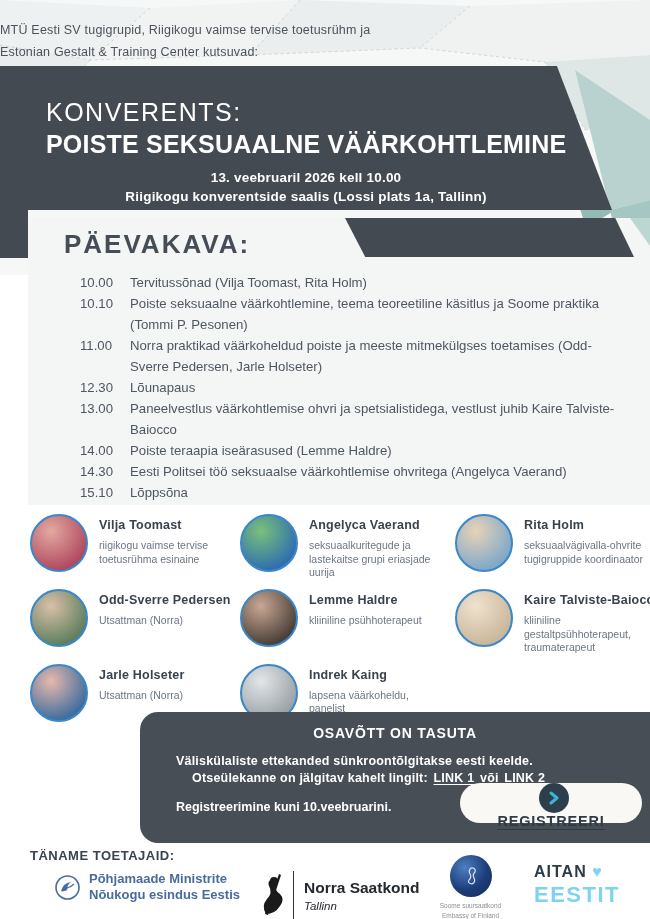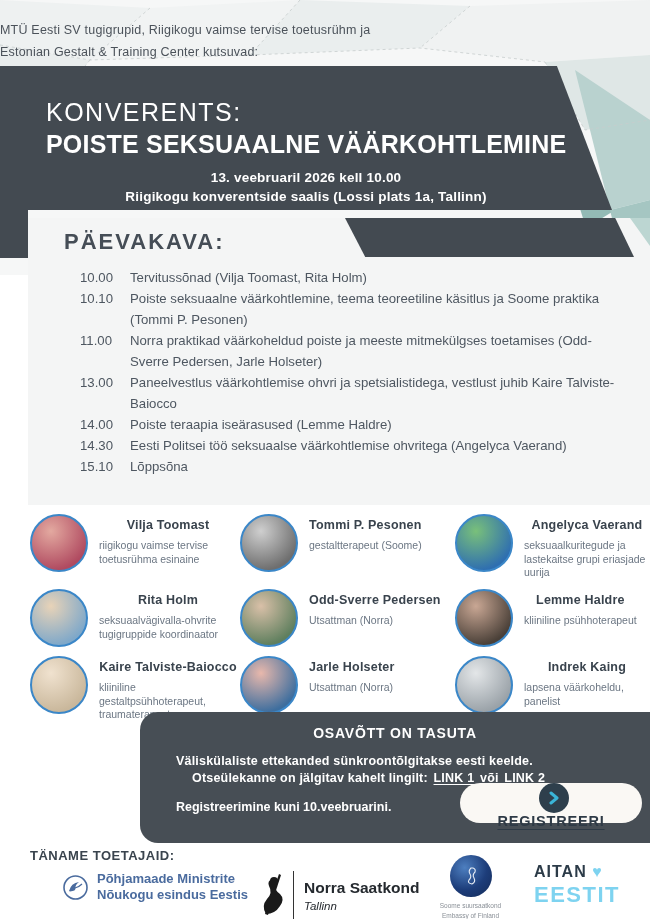--- a/index.html
+++ b/index.html
@@ -43,40 +43,40 @@
   .agenda-band{
     position:absolute;top:0;left:317px;right:16px;height:39px;background:#434a51;
     clip-path:polygon(0 0,93.5% 0,100% 100%,7% 100%);
   }
   .agenda-corner{
     position:absolute;top:0;right:0;width:20px;height:28px;background:#bcd6d2;
     clip-path:polygon(0 0,100% 0,100% 100%);
   }
   .agenda-title{
     margin:0;padding:11px 0 12px 36px;color:#454d56;
-    font-size:22px;font-weight:600;letter-spacing:2px;
+    font-size:26px;font-weight:600;letter-spacing:2px;
   }
   .agenda-list{padding:0 26px 0 0;}
   .agenda-row{display:flex;color:#4e5761;font-size:13.2px;line-height:21px;}
   .agenda-time{flex:none;width:50px;margin-left:52px;}
   .agenda-text{flex:1;}
   
   .speakers{
     position:absolute;top:512px;left:0;width:650px;
     display:grid;grid-template-columns:210px 215px auto;
     row-gap:7px;padding-left:30px;box-sizing:border-box;
   }
   .speaker{display:flex;align-items:flex-start;min-height:58px;}
   .avatar{
     flex:none;width:54px;height:54px;border-radius:50%;
     border:2px solid #3b87c8;box-sizing:content-box;margin-top:2px;
   }
   .speaker-info{margin-left:11px;padding-top:6px;min-width:0;}
   .speaker-name{
-    color:#39434d;font-weight:700;font-size:12.5px;letter-spacing:.2px;white-space:nowrap;text-align:center;
+    color:#39434d;font-weight:700;font-size:12.5px;letter-spacing:.2px;white-space:nowrap;
   }
   .speaker-desc{
     color:#6b7683;font-size:10.5px;line-height:1.3;margin-top:7px;max-width:138px;
   }
   
   .info-box{
     position:absolute;top:712px;left:140px;right:0;height:131px;
     background:#474e55;border-radius:18px 0 0 18px;color:#ffffff;z-index:2;
   }
   .info-title{
@@ -97,21 +97,21 @@
   .register-label{
     flex:1;text-align:center;color:#2e3a46;font-weight:800;font-size:14.5px;
     letter-spacing:.8px;text-decoration:underline;text-underline-offset:3px;
   }
   
   .footer{position:absolute;top:843px;left:0;width:650px;height:76px;background:#ffffff;}
   .footer-title{
     position:absolute;top:5px;left:30px;color:#3a444e;
     font-size:13px;font-weight:800;letter-spacing:.5px;
   }
-  .logo-nordic{position:absolute;top:28px;left:62px;display:flex;align-items:center;}
+  .logo-nordic{position:absolute;top:28px;left:54px;display:flex;align-items:center;}
   .logo-nordic-text{
     margin-left:8px;color:#4a6b9e;font-size:13px;font-weight:600;line-height:1.25;
   }
   .logo-norway{position:absolute;top:28px;left:255px;display:flex;align-items:center;}
   .logo-norway-divider{width:1px;height:48px;background:#333;margin:0 10px 0 8px;}
   .norway-name{color:#24292e;font-size:15.5px;font-weight:600;}
   .norway-city{color:#24292e;font-size:11.5px;font-style:italic;margin-top:3px;}
   .logo-finland{position:absolute;top:12px;left:423px;width:95px;text-align:center;}
   .finland-sphere{
     width:42px;height:42px;border-radius:50%;margin:0 auto;
@@ -176,20 +176,24 @@
       </div>
       <div class="agenda-row">
         <span class="agenda-time">10.10</span>
         <span class="agenda-text">Poiste seksuaalne väärkohtlemine, teema teoreetiline käsitlus ja Soome praktika (Tommi P. Pesonen)</span>
       </div>
       <div class="agenda-row">
         <span class="agenda-time">11.00</span>
         <span class="agenda-text">Norra praktikad väärkoheldud poiste ja meeste mitmekülgses toetamises (Odd-Sverre Pedersen, Jarle Holseter)</span>
       </div>
       <div class="agenda-row">
+        <span class="agenda-time">12.30</span>
+        <span class="agenda-text">Lõunapaus</span>
+      </div>
+      <div class="agenda-row">
         <span class="agenda-time">13.00</span>
         <span class="agenda-text">Paneelvestlus väärkohtlemise ohvri ja spetsialistidega, vestlust juhib Kaire Talviste-Baiocco</span>
       </div>
       <div class="agenda-row">
         <span class="agenda-time">14.00</span>
         <span class="agenda-text">Poiste teraapia iseärasused (Lemme Haldre)</span>
       </div>
       <div class="agenda-row">
         <span class="agenda-time">14.30</span>
         <span class="agenda-text">Eesti Politsei töö seksuaalse väärkohtlemise ohvritega (Angelyca Vaerand)</span>
@@ -200,27 +204,20 @@
       </div>
     </div>
   </div>
 
   <div class="speakers">
     <div class="speaker">
       <div class="avatar" style="background: radial-gradient(circle at 35% 28%, rgb(227, 169, 160), rgb(176, 74, 96) 75%);"></div>
       <div class="speaker-info">
         <div class="speaker-name">Vilja Toomast</div>
         <div class="speaker-desc">riigikogu vaimse tervise toetusrühma esinaine</div>
-      </div>
-    </div>
-    <div class="speaker">
-      <div class="avatar" style="background: radial-gradient(circle at 35% 28%, rgb(207, 207, 207), rgb(110, 110, 110) 75%);"></div>
-      <div class="speaker-info">
-        <div class="speaker-name">Tommi P. Pesonen</div>
-        <div class="speaker-desc">gestaltterapeut (Soome)</div>
       </div>
     </div>
     <div class="speaker">
       <div class="avatar" style="background: radial-gradient(circle at 35% 28%, rgb(121, 192, 122), rgb(47, 111, 176) 75%);"></div>
       <div class="speaker-info">
         <div class="speaker-name">Angelyca Vaerand</div>
         <div class="speaker-desc">seksuaalkuritegude ja lastekaitse grupi eriasjade uurija</div>
       </div>
     </div>
     <div class="speaker">

